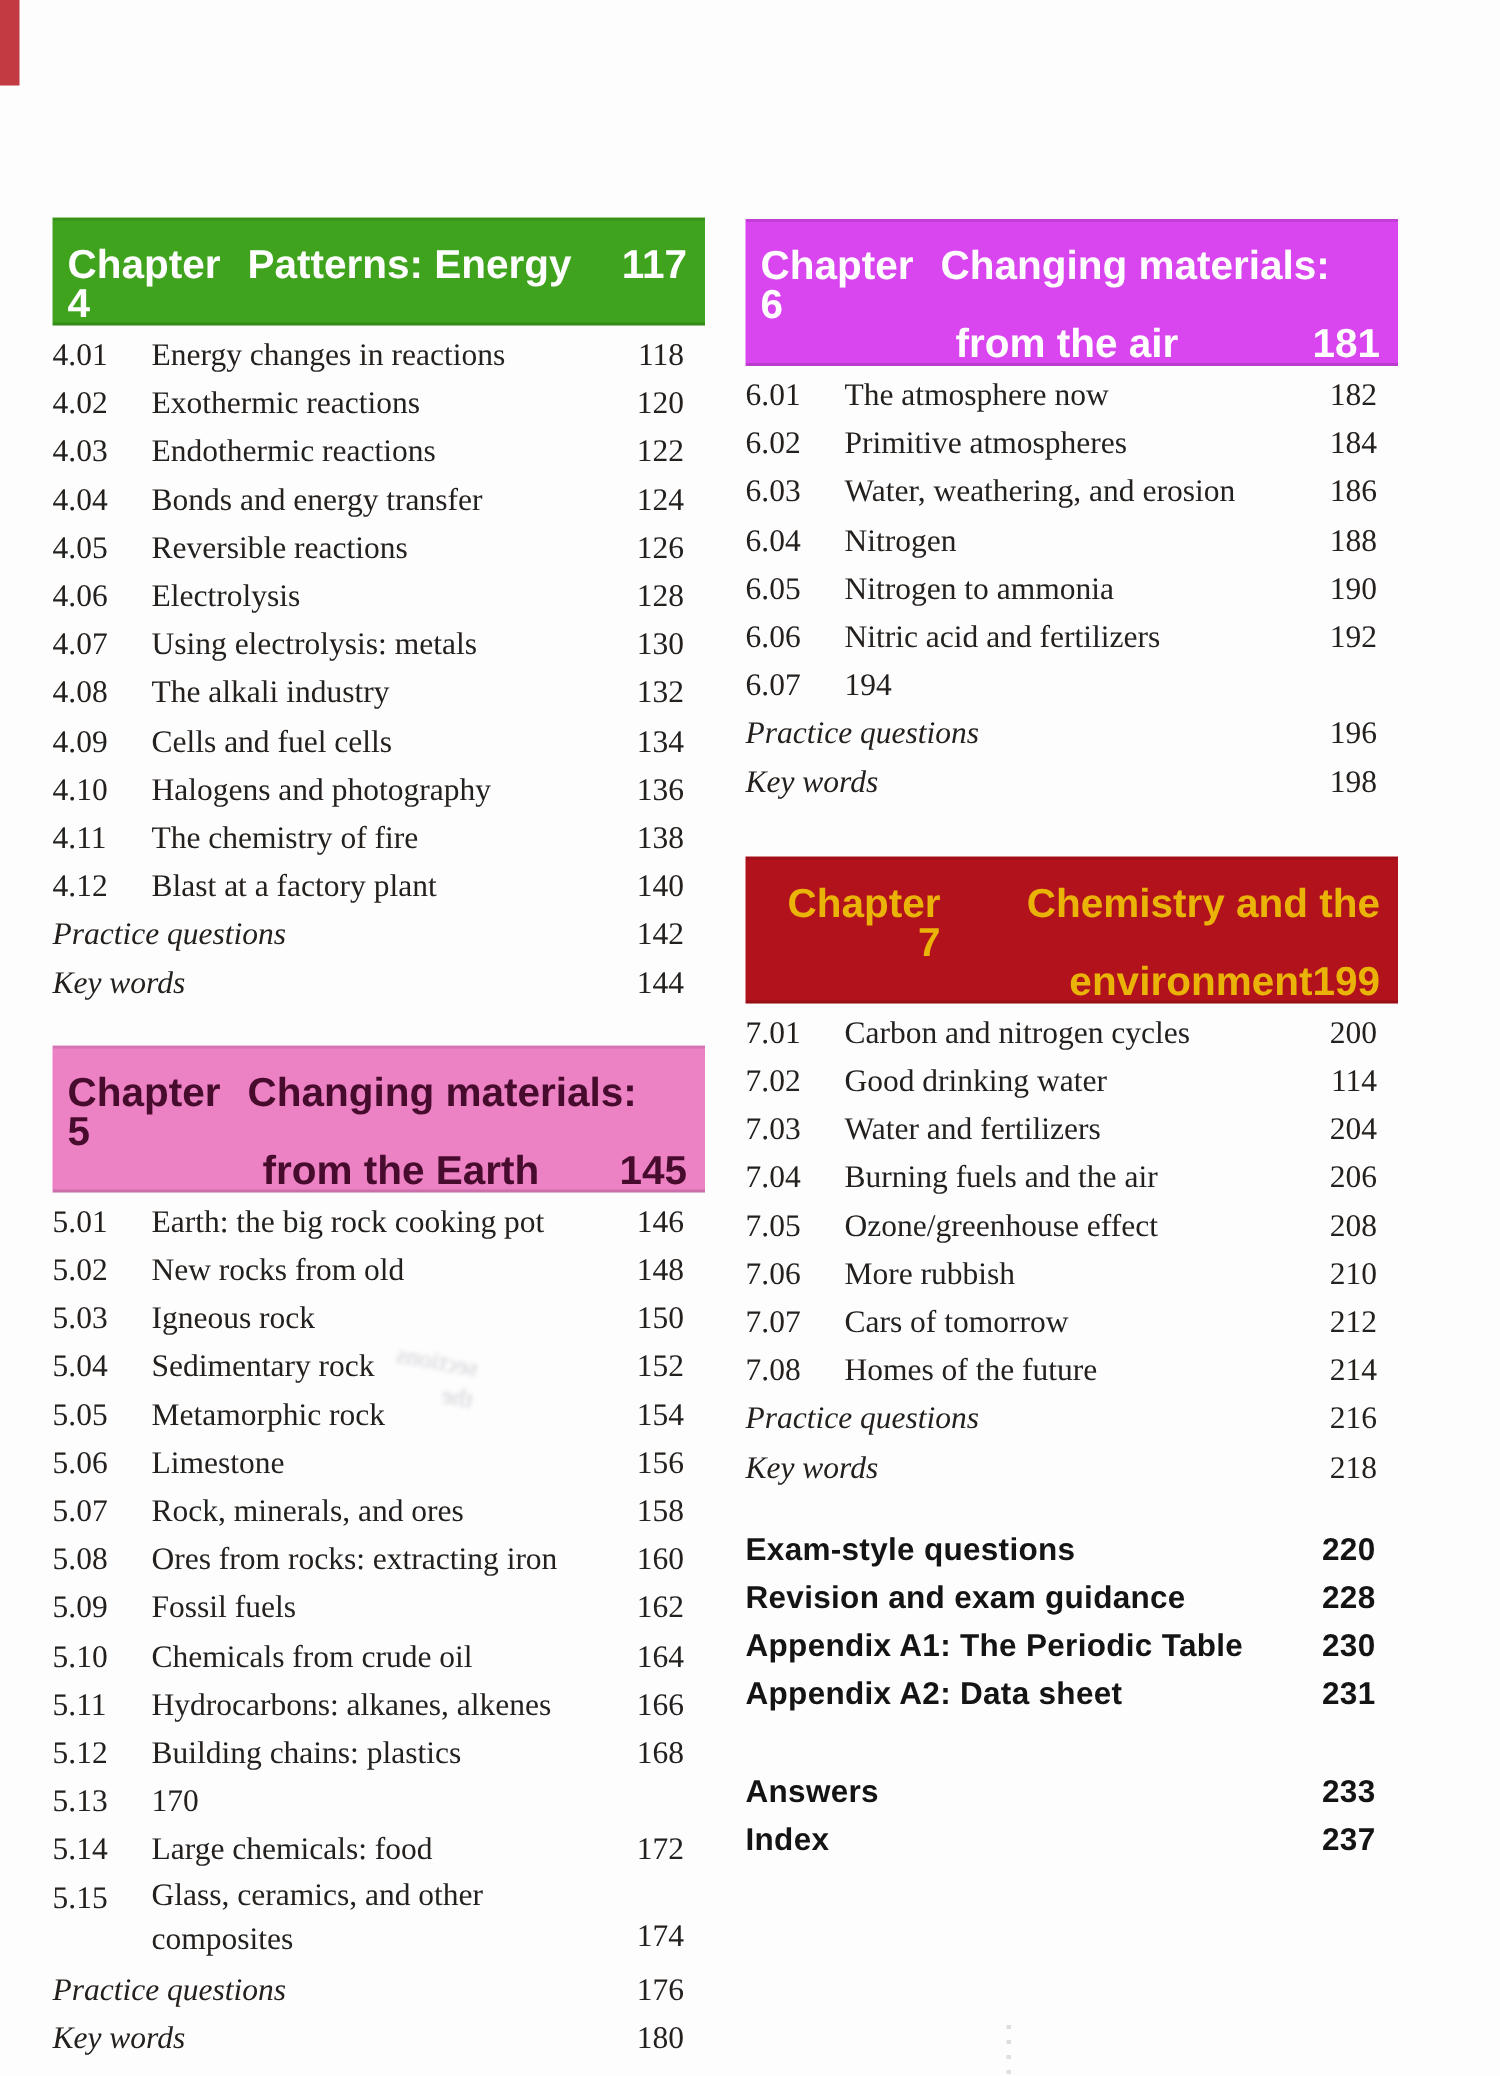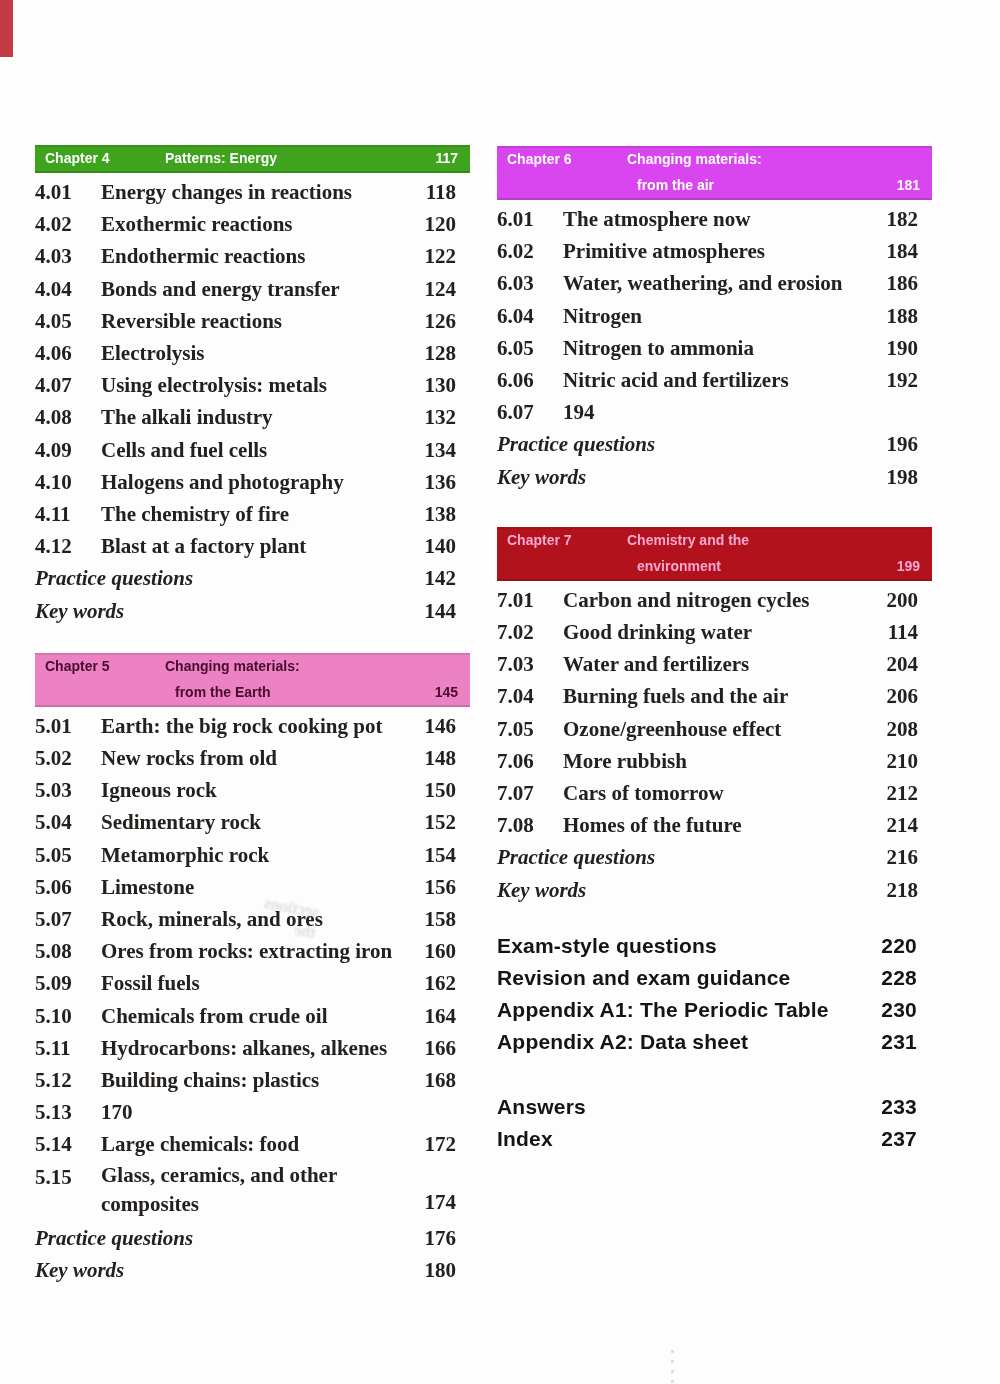--- a/index.html
+++ b/index.html
@@ -6,33 +6,33 @@
   .page{
     position:relative;width:1000px;height:1384px;background:#fdfdfe;
     font-family:"Liberation Serif",serif;color:#24201d;overflow:hidden;
   }
   .corner-mark{position:absolute;left:0;top:0;width:13px;height:57px;background:#c23b42;}
   .col{position:absolute;width:435px;}
   #col-left{left:35px;top:145px;}
   #col-right{left:497px;top:146px;}
 
   .chapter-header{
-    font-family:"Liberation Sans",sans-serif;font-weight:bold;font-size:14px;
-    padding:0 12px 2px 10px;
+    font-family:"Liberation Sans",sans-serif;font-weight:bold;font-size:27px;
+    padding:18px 12px 2px 10px;
     box-shadow:inset 0 2px 0 rgba(0,0,0,.10), inset 0 -2px 0 rgba(0,0,0,.14);
   }
   .ch-line{display:flex;line-height:26px;}
   .ch-label{width:120px;flex:none;}
   .ch-spacer{width:120px;flex:none;}
   .ch-title{flex:1;}
   .ch-title.indent2{padding-left:10px;}
   .ch-page{flex:none;}
 
   .rows{padding-top:3px;}
-  .row{display:flex;line-height:32.2px;font-size:21px;padding-right:14px;align-items:stretch;font-weight:bold;}
+  .row{display:flex;line-height:32.2px;font-size:21px;padding-right:14px;align-items:stretch;}
   .row .num{width:66px;flex:none;align-self:flex-start;}
   .row .title{flex:1;}
   .row .pg{flex:none;align-self:flex-end;}
   .row.note .title{font-style:italic;}
   .row .title .tl{line-height:32.2px;}
   .row.multi .title .tl{line-height:29px;}
   .row.multi{padding-bottom:3px;}
 
   .chapter + .chapter{display:block;}
 
@@ -368,21 +368,21 @@
           </div>
           <div class="row note">
             <span class="title">
               <div class="tl">Key words</div>
             </span>
             <span class="pg">198</span>
           </div>
         </div>
       </section>
       <section class="chapter" style="margin-top: 34px;">
-        <header class="chapter-header" style="background: rgb(178, 18, 27); color: #f9a8d4;">
+        <header class="chapter-header" style="background: rgb(178, 18, 27); color: #eab308; text-align: right;">
           <div class="ch-line">
             <span class="ch-label">Chapter 7</span>
             <span class="ch-title">Chemistry and the</span>
           </div>
           <div class="ch-line">
             <span class="ch-spacer"></span>
             <span class="ch-title indent2">environment</span>
             <span class="ch-page">199</span>
           </div>
         </header>

